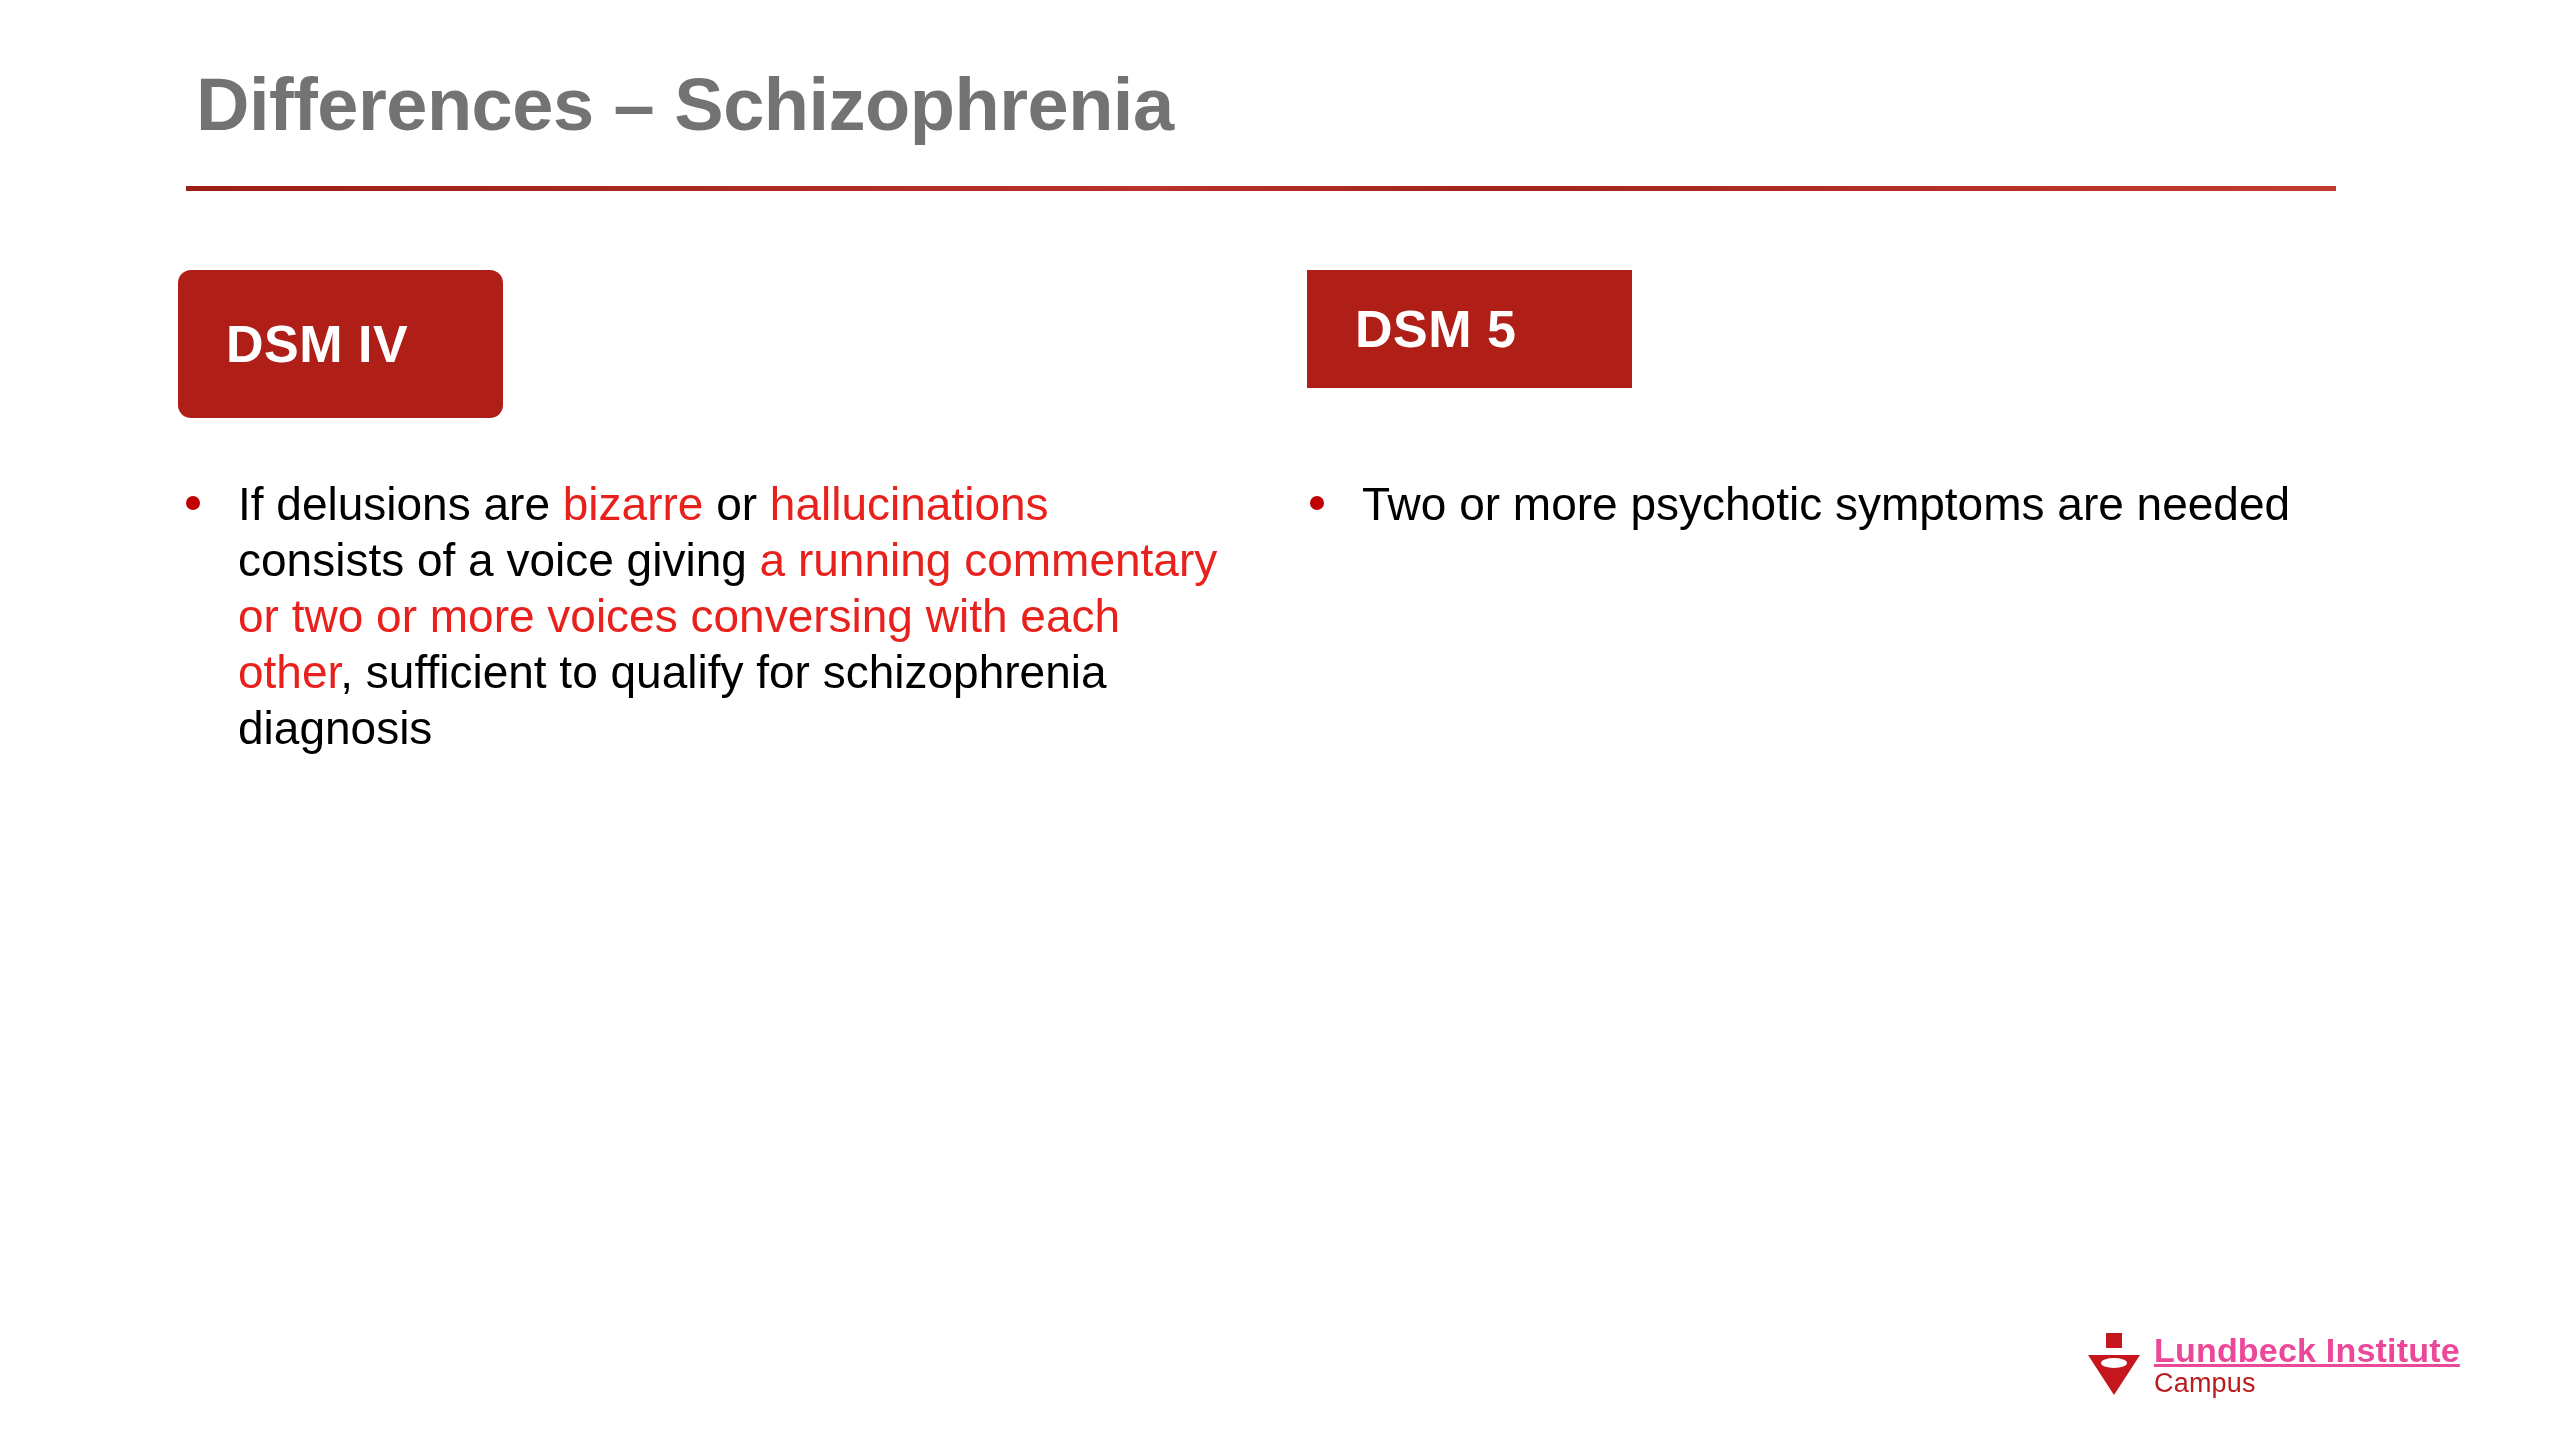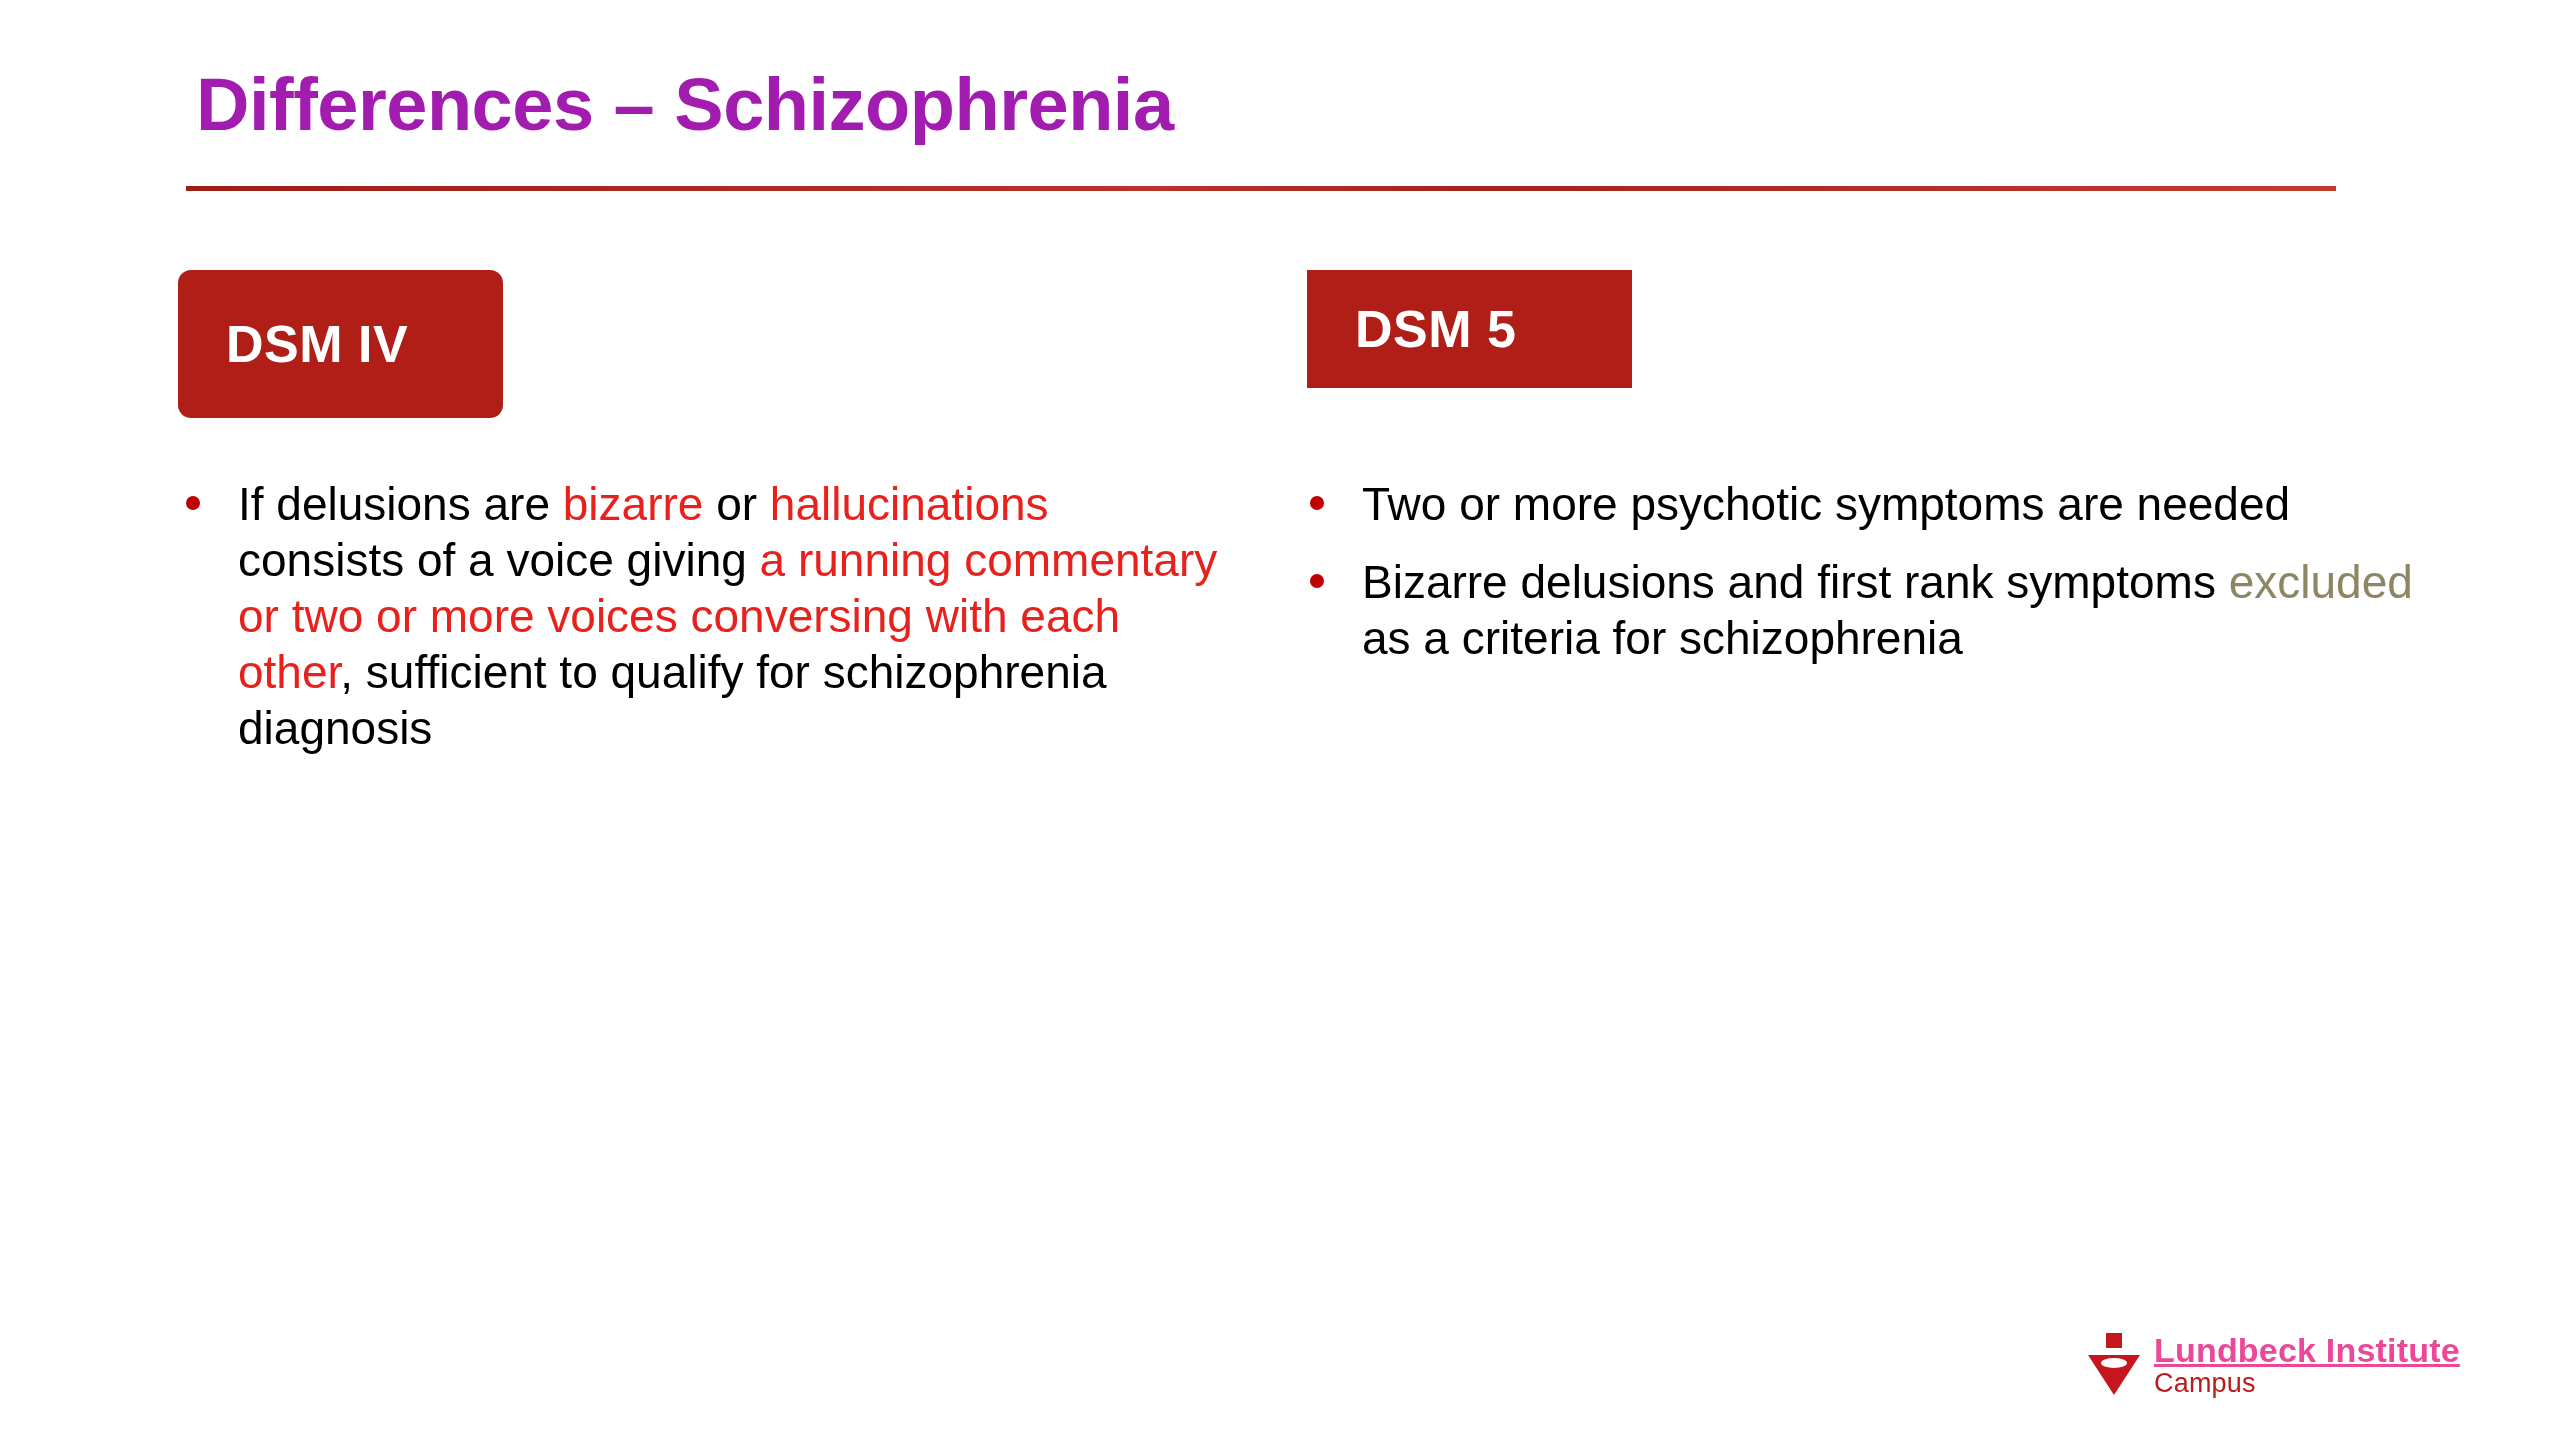--- a/index.html
+++ b/index.html
@@ -19,21 +19,21 @@
     overflow: hidden;
   }
 
   
   .slide-title {
     position: absolute;
     left: 196px;
     top: 64px;
     font-size: 74px;
     font-weight: bold;
-    color: #a21caf;
+    color: #737373;
     letter-spacing: -0.5px;
     white-space: nowrap;
     line-height: 1.1;
   }
   .title-rule {
     position: absolute;
     left: 186px;
     top: 186px;
     width: 2150px;
     height: 5px;
@@ -162,24 +162,20 @@
         <span class="bullet-dot"></span>
         <span class="bullet-text"><span>If delusions are </span><span class="hl-red">bizarre</span><span> or </span><span class="hl-red">hallucinations</span><span> consists of a voice giving </span><span class="hl-red">a running commentary or two or more voices conversing with each other</span><span>, sufficient to qualify for schizophrenia diagnosis</span></span>
       </div>
     </div>
 
   <div class="col" id="col-right">
       <div class="bullet-row">
         <span class="bullet-dot"></span>
         <span class="bullet-text"><span>Two or more psychotic symptoms are needed</span></span>
       </div>
-      <div class="bullet-row">
-        <span class="bullet-dot"></span>
-        <span class="bullet-text"><span>Bizarre delusions and first rank symptoms </span><span class="hl-khaki">excluded</span><span> as a criteria for schizophrenia</span></span>
-      </div>
     </div>
 
   <div class="logo">
     <div class="logo-mark">
       <svg width="52" height="62" viewBox="0 0 52 62" aria-hidden="true">
         <rect x="18" y="0" width="16" height="15" fill="#c4161c"></rect>
         <path d="M0 22 L52 22 L26 62 Z" fill="#c4161c"></path>
         <ellipse cx="26" cy="30" rx="13" ry="5" fill="#ffffff"></ellipse>
       </svg>
     </div>

